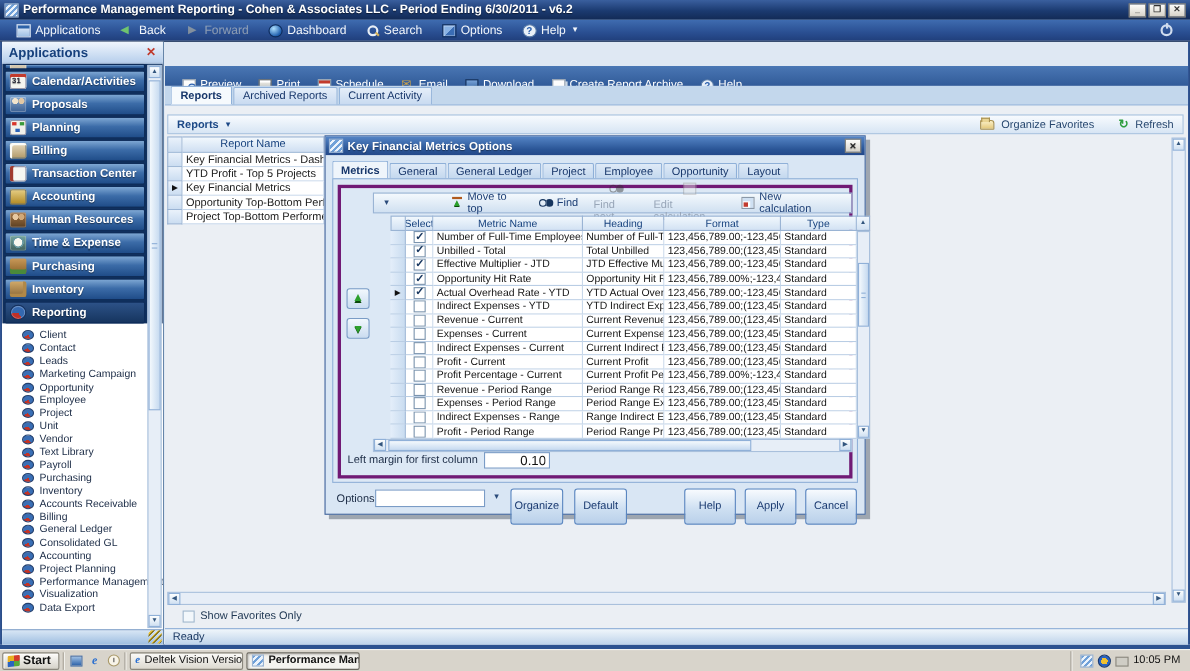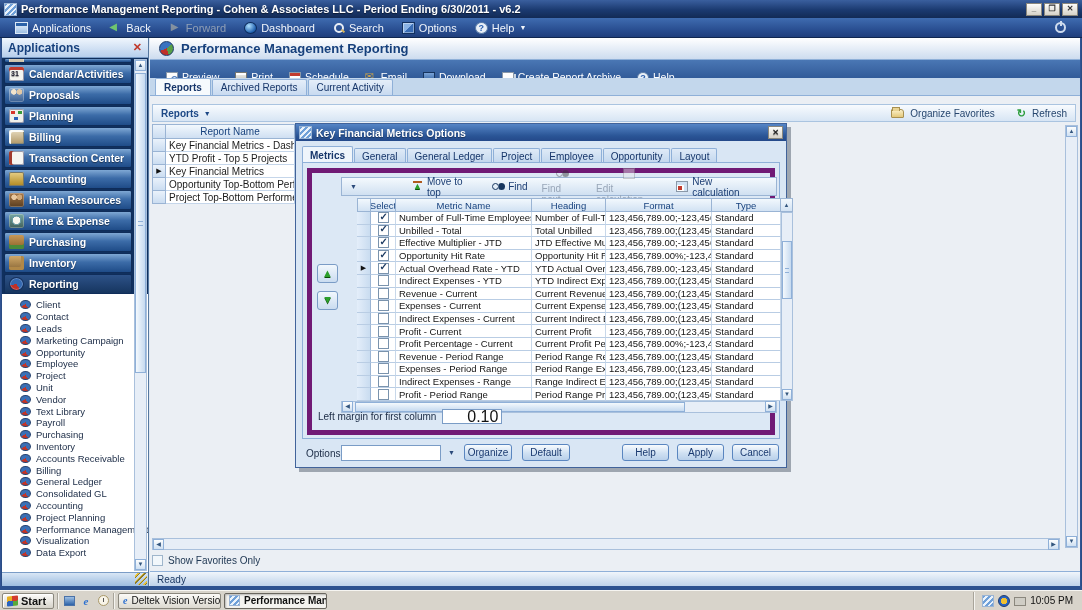--- a/index.html
+++ b/index.html
@@ -122,21 +122,21 @@
     color:#17427e;display:flex;align-items:center;justify-content:center;}
   .rt-row{display:flex;height:13px;}
   .rt-row .rt-gut{border-top:none;}
   .rt-cell{flex:1;background:#fff;border-right:1px solid #b9cde4;border-bottom:1px solid #c5d6ea;
     border-left:none;color:#1a1a1a;display:flex;align-items:center;padding:0 3px;white-space:nowrap;overflow:hidden;}
   .rowptr{font-size:7px;color:#111;}
 
   .main-vscroll{right:2px;top:29px;bottom:23px;width:13px;}
   .main-hscroll{left:2px;bottom:21px;right:20px;height:12px;}
 
-  .show-fav{position:absolute;left:2px;top:459px;display:flex;align-items:center;gap:5px;font-size:10px;color:#223a55;}
+  .show-fav{position:absolute;left:16px;top:459px;display:flex;align-items:center;gap:5px;font-size:10px;color:#223a55;}
   .statusbar{position:absolute;left:0;top:533px;right:0;height:15px;background:linear-gradient(#f0f6fb,#bed3ea);
     border-top:1px solid #8fb0d8;display:flex;align-items:center;padding:0 7px;font-size:10px;color:#15335e;}
 
   
   .cb{width:11px;height:11px;background:#fff;border:1px solid #7a93ad;display:inline-block;position:relative;flex:none;}
   .cb.checked::after{content:"✓";position:absolute;left:1px;top:-2.5px;font-size:10px;color:#17365f;font-weight:bold;}
   .cb.faint{border-color:#9fb6cc;background:#f2f7fb;}
 
   
   .tile{width:15px;height:14px;flex:none;border-radius:2px;position:relative;box-shadow:inset 0 0 0 1px rgba(255,255,255,.25);}
@@ -160,21 +160,21 @@
   .dlg-title{height:17px;background:linear-gradient(#5585c6,#2a5596 70%,#24498a);display:flex;align-items:center;gap:4px;
     padding:0 3px;color:#fff;font-weight:bold;font-size:10.5px;text-shadow:0 1px 1px rgba(0,0,0,.4);}
   .i-logo{width:13px;height:13px;flex:none;background:repeating-linear-gradient(135deg,#6fa0d8 0 2px,#eaf2fb 2px 4px);border:1px solid #9ab4d4;}
   .dlg-x{margin-left:auto;width:15px;height:13px;background:linear-gradient(#fdfdfb,#d6d2c8);border:1px solid #8a877d;
     font-size:8px;line-height:11px;text-align:center;color:#222;font-weight:bold;}
   .dlg-tabs{position:absolute;left:6px;top:22px;right:6px;height:17px;display:flex;align-items:flex-end;}
   .dtab{height:15px;padding:0 7px;color:#17366a;display:flex;align-items:center;
     background:linear-gradient(#dfeaf7,#c2d7ee);border:1px solid #8fb0d8;border-bottom:none;border-radius:2px 2px 0 0;margin-right:1px;font-size:10px;}
   .dtab.active{background:#eff5fb;font-weight:bold;height:17px;}
   .dlg-panel{position:absolute;left:6px;top:38px;right:6px;bottom:28px;background:#dce8f5;border:1px solid #8fb0d8;}
-  .groupbox{position:absolute;left:4px;top:5px;right:4px;bottom:3px;border:5px solid #701a75;background:#dce8f5;}
+  .groupbox{position:absolute;left:4px;top:5px;right:4px;bottom:3px;border:3px solid #701a75;background:#dce8f5;}
 
   .dlg-toolbar{position:absolute;left:29px;top:4px;width:436px;height:19px;
     background:linear-gradient(#f4f9fd,#d0e0f1);border:1px solid #9ab4d4;
     display:flex;align-items:center;color:#1c3e74;font-size:10px;padding:0 8px;}
   .dlg-toolbar .ddcaret{font-size:7px;color:#2a4a7a;margin-right:48px;}
   .dt-item{display:flex;align-items:center;gap:4px;padding:0 7px;}
   .dt-item.disabled{color:#98a6b8;flex-direction:column;}
   .dt-item.disabled .ti{opacity:.45;filter:grayscale(1);}
   .i-movetop{width:11px;height:11px;}
   .i-movetop::before{content:"▲";position:absolute;left:1px;top:0px;font-size:9px;color:#2ca02c;text-shadow:0 1px 0 #0a4a0a;}
@@ -197,29 +197,29 @@
   .c0{width:14px;flex:none;}.c1{width:25px;flex:none;}.c2{width:136px;flex:none;}
   .c3{width:74px;flex:none;}.c4{width:106px;flex:none;}.c5{width:69px;flex:none;}
   .dlg-hscroll{position:absolute;left:29px;width:436px;height:12px;background:#e7eef7;border:1px solid #a9c0dc;}
 
   .updown{position:absolute;left:5px;width:21px;height:19px;background:linear-gradient(#f2f8fd,#cadcf0);
     border:1px solid #7a9cc6;border-radius:3px;text-align:center;font-size:11px;line-height:17px;}
   .updown .up{color:#2ca02c;text-shadow:0 1px 0 #0a4a0a;}
   .updown .dn{color:#2ca02c;text-shadow:0 -1px 0 #0a4a0a;display:inline-block;transform:rotate(180deg);}
 
   .lm-row{position:absolute;left:6px;bottom:6px;display:flex;align-items:center;gap:6px;color:#1a2a44;font-size:10px;}
-  .lm-input{width:60px;height:15px;border:1px solid #7a9cc6;background:#fff;font-size:16px;text-align:right;
+  .lm-input{width:60px;height:15px;border:1px solid #7a9cc6;background:#fff;font-size:12px;text-align:right;
     padding:0 3px;font-family:"Liberation Sans",sans-serif;color:#111;}
 
   .dlg-bottom{position:absolute;left:0;bottom:5px;right:0;height:18px;font-size:10px;color:#1a2a44;}
   .dlg-bottom .opt-label{position:absolute;left:10px;top:4px;}
   .opt-input{position:absolute;left:45px;top:1px;width:100px;height:16px;border:1px solid #7a9cc6;background:#fff;
     font-size:10px;padding:0 3px;font-family:"Liberation Sans",sans-serif;}
   .opt-caret{position:absolute;left:152px;top:5px;font-size:7px;color:#2a4a7a;}
-  .dbtn{position:absolute;top:0;height:17px;background:linear-gradient(#f8fbfe,#cfe0f2 55%,#b9d0ea);
+  .dbtn{position:absolute;top:0;height:33px;background:linear-gradient(#f8fbfe,#cfe0f2 55%,#b9d0ea);
     border:1px solid #5a86c0;border-radius:3px;color:#1a3a70;font-size:10px;display:flex;align-items:center;justify-content:center;}
 
   
   .taskbar{position:absolute;left:0;top:590px;width:1082px;height:20px;background:#d8d4cb;
     border-top:1px solid #f6f5f1;display:flex;align-items:center;padding:0 2px;gap:3px;}
   .start-btn{width:52px;height:16px;background:linear-gradient(#fdfcfa,#d5d2c9);border:1px solid #8a877d;
     border-radius:2px;display:flex;align-items:center;gap:3px;padding:0 4px;font-size:11px;font-weight:bold;color:#111;box-shadow:1px 1px 0 #fff inset;}
   .i-flag{width:11px;height:10px;flex:none;border-radius:1px;transform:skewY(-6deg);
     background:conic-gradient(#d33a2c 0 90deg,#58a93c 90deg 180deg,#2a63c0 180deg 270deg,#e8b021 270deg);}
   .tb-sep{width:2px;height:16px;border-left:1px solid #a8a49a;border-right:1px solid #f5f4f0;}
@@ -451,24 +451,20 @@
           <span class="sgrip"></span>
         </span>
       <span class="sbtn" style="left:0;bottom:0;">▼</span>
     </div>
     <div class="sb-bottom">
       <span class="grip"></span>
     </div>
   </div>
 
   <div class="content">
-    <div class="page-header">
-      <span class="t-page"></span>
-      <span>Performance Management Reporting</span>
-    </div>
     <div class="app-toolbar" id="app-toolbar-items">
         <span class="tb-item">
      <span class="ti i-preview"></span>
      <span>Preview</span>
    </span>
         <span class="tb-item">
      <span class="ti i-print"></span>
      <span>Print</span>
    </span>
         <span class="tb-item">

